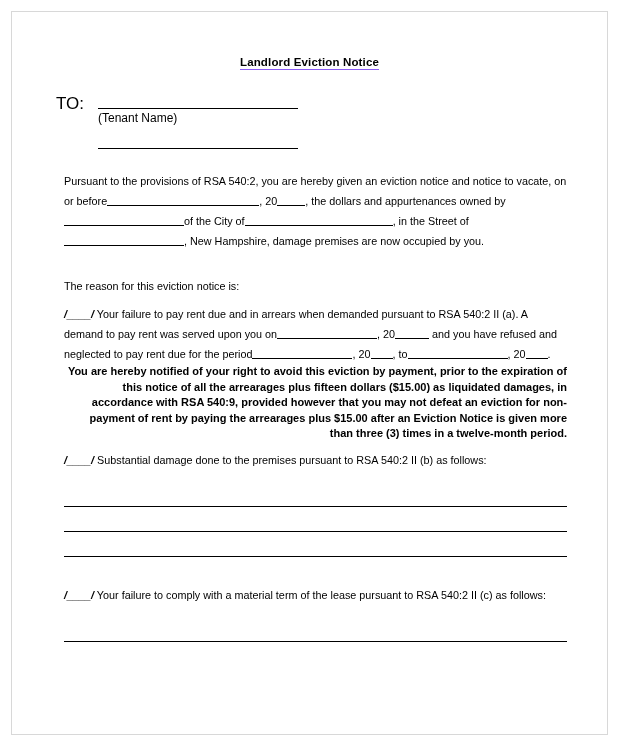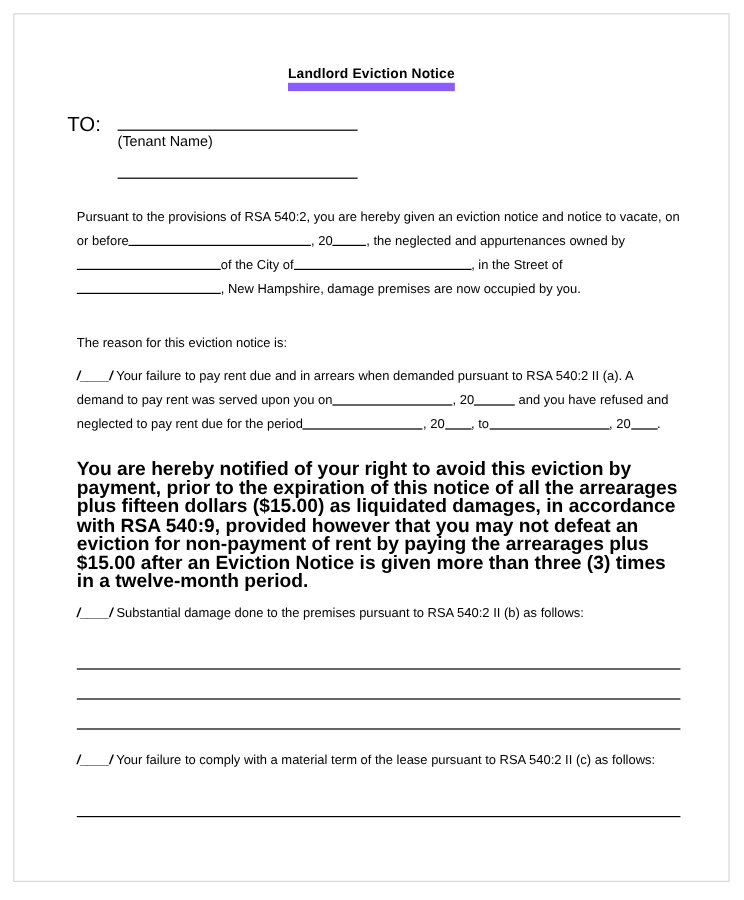--- a/index.html
+++ b/index.html
@@ -29,21 +29,21 @@
   }
 
   .doc-title {
     text-align: center;
     font-size: 11.5px;
     font-weight: bold;
     margin-top: 44px;
     letter-spacing: 0.15px;
   }
   .doc-title span {
-    border-bottom: 7px solid #8b5cf6;
+    border-bottom: 1px solid #8b5cf6;
     padding-bottom: 1px;
   }
 
   
   .to-block {
     margin-top: 26px;
     padding-left: 44px;
     position: relative;
   }
   .to-label {
@@ -98,33 +98,33 @@
 
   .item { margin-top: 8px; }
   .chk {
     font-weight: bold;
     font-style: italic;
     letter-spacing: 0px;
   }
 
   .notice-bold {
     font-weight: bold;
-    font-size: 16px;
+    font-size: 11px;
     line-height: 15.5px;
-    margin-top: 20px;
+    text-align: right;
   }
 
   .fill-lines { margin-top: 10px; }
   .fill-line {
     border-bottom: 1.6px solid #000;
     height: 24px;
   }
   .fill-line.first { height: 26px; }
 
-  .item-c { margin-top: 16px; }
+  .item-c { margin-top: 28px; }
 </style>
 </head>
 <body>
 
 <div class="page">
 
   <div class="doc-title">
     <span>Landlord Eviction Notice </span>
   </div>
 
@@ -140,21 +140,21 @@
 
       <div class="addr-row">
         <div class="addr-rule"></div>
       </div>
 
     </div>
   </div>
 
   <div class="content">
 
-    <div class="para"><span>Pursuant to the provisions of RSA 540:2, you are hereby given an eviction notice and notice to vacate, on or before</span><span class="blank b-long"></span><span>, 20</span><span class="blank b-short"></span><span>, the neglected and appurtenances owned by</span>
+    <div class="para"><span>Pursuant to the provisions of RSA 540:2, you are hereby given an eviction notice and notice to vacate, on or before</span><span class="blank b-long"></span><span>, 20</span><span class="blank b-short"></span><span>, the dollars and appurtenances owned by</span>
       <span class="blank b-med"></span><span>of the City of</span><span class="blank b-city"></span><span>, in the Street of</span>
       <span class="blank b-med"></span><span>, New Hampshire, damage premises are now occupied by you.</span>
     </div>
 
     <div class="reason-head">The reason for this eviction notice is:</div>
 
     <div class="item"><span class="chk">/____/</span>
       <span>Your failure to pay rent due and in arrears when demanded pursuant to RSA 540:2 II (a).  A demand to pay rent was served upon you on</span><span class="blank b-date"></span><span>, 20</span><span class="blank b-yr"></span>
       <span>and you have refused and neglected to pay rent due for the period</span><span class="blank b-date"></span><span>, 20</span><span class="blank b-xshort"></span><span>, to</span><span class="blank b-date"></span><span>, 20</span><span class="blank b-xshort"></span><span>.</span>
     </div>

